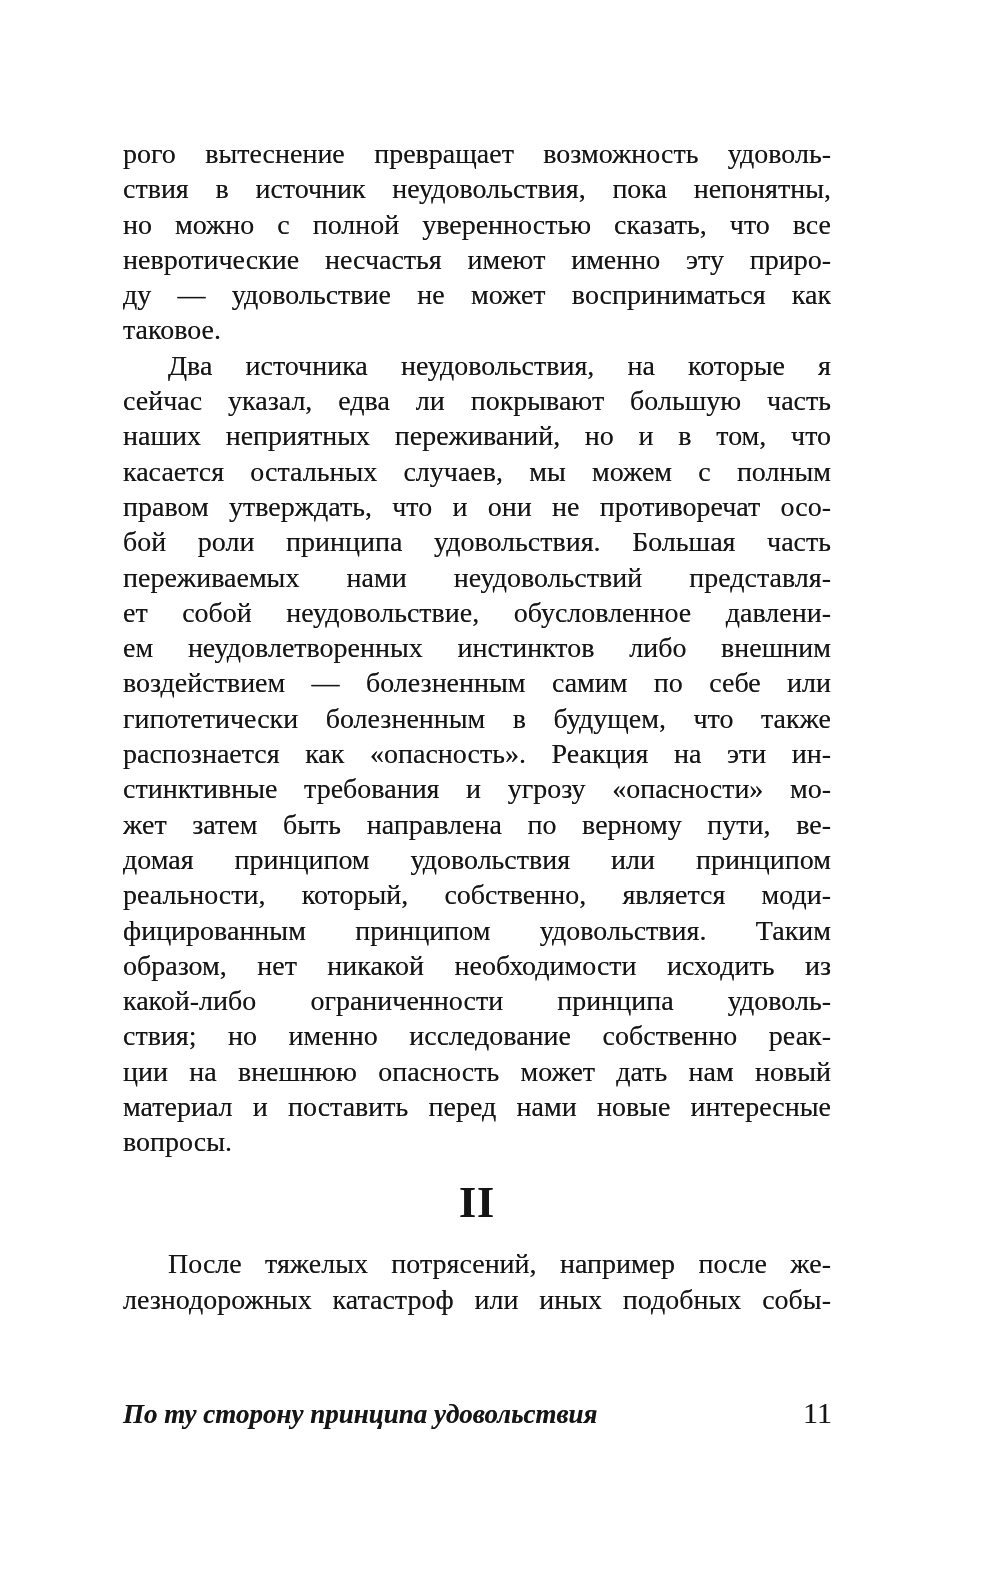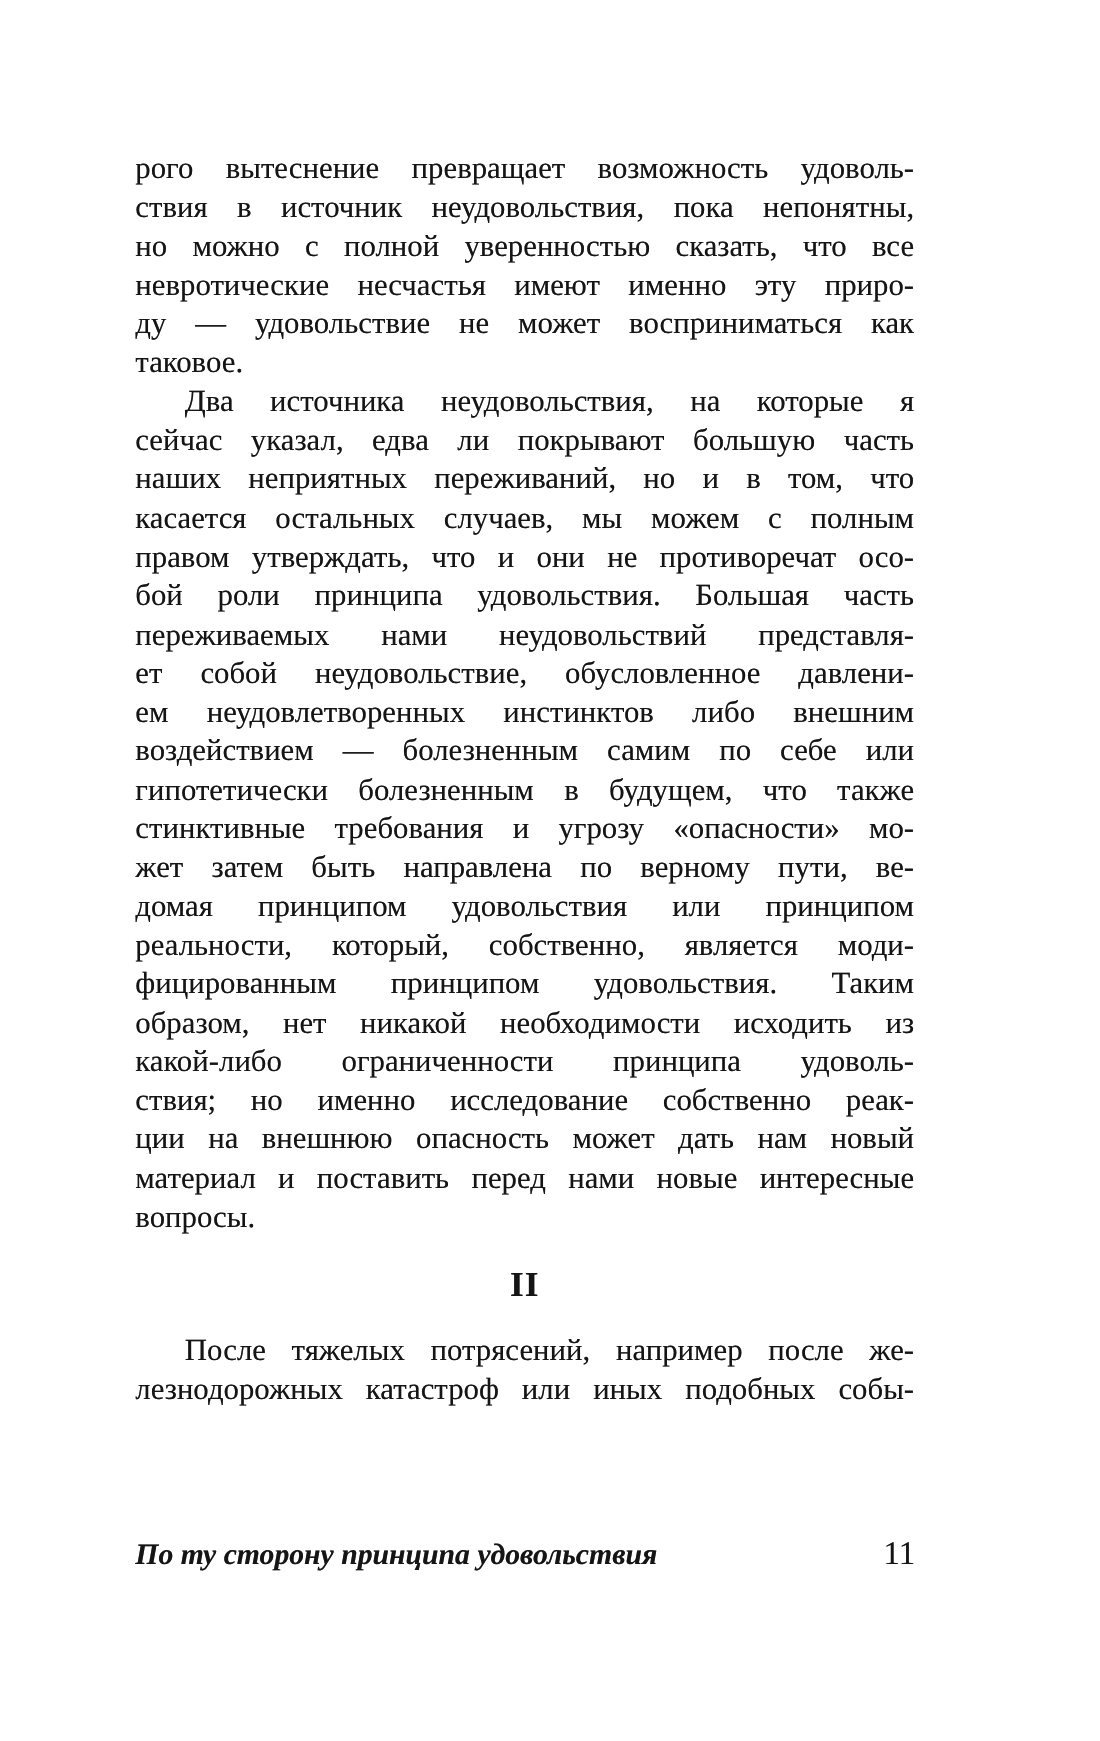--- a/index.html
+++ b/index.html
@@ -32,21 +32,21 @@
     text-shadow: 0 0 0.5px rgba(0,0,0,0.55);
   }
   .line.indent {
     padding-left: 45px;
   }
   .line.lastline {
     text-align-last: left;
   }
   .section-heading {
     margin: 16px 0 0 0;
-    font-size: 32px;
+    font-size: 44px;
     line-height: 54px;
     font-weight: bold;
     text-align: center;
     letter-spacing: 1px;
     text-shadow: 0 0 0.5px rgba(0,0,0,0.55);
   }
   .para-after-heading {
     margin-top: 16px;
   }
   .para-after-heading .line {
@@ -94,20 +94,21 @@
       <div class="line">сейчас указал, едва ли покрывают большую часть</div>
       <div class="line">наших неприятных переживаний, но и в том, что</div>
       <div class="line">касается остальных случаев, мы можем с полным</div>
       <div class="line">правом утверждать, что и они не противоречат осо-</div>
       <div class="line">бой роли принципа удовольствия. Большая часть</div>
       <div class="line">переживаемых нами неудовольствий представля-</div>
       <div class="line">ет собой неудовольствие, обусловленное давлени-</div>
       <div class="line">ем неудовлетворенных инстинктов либо внешним</div>
       <div class="line">воздействием — болезненным самим по себе или</div>
       <div class="line">гипотетически болезненным в будущем, что также</div>
+      <div class="line">распознается как «опасность». Реакция на эти ин-</div>
       <div class="line">стинктивные требования и угрозу «опасности» мо-</div>
       <div class="line">жет затем быть направлена по верному пути, ве-</div>
       <div class="line">домая принципом удовольствия или принципом</div>
       <div class="line">реальности, который, собственно, является моди-</div>
       <div class="line">фицированным принципом удовольствия. Таким</div>
       <div class="line">образом, нет никакой необходимости исходить из</div>
       <div class="line">какой-либо ограниченности принципа удоволь-</div>
       <div class="line">ствия; но именно исследование собственно реак-</div>
       <div class="line">ции на внешнюю опасность может дать нам новый</div>
       <div class="line">материал и поставить перед нами новые интересные</div>

